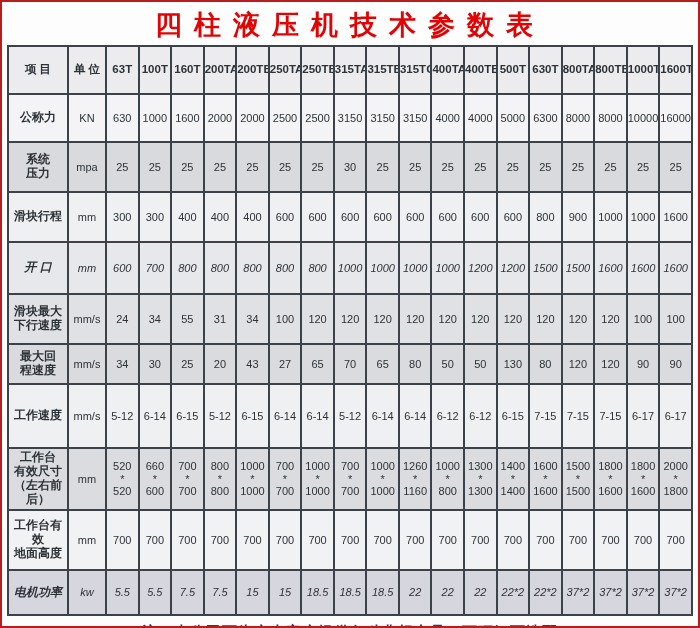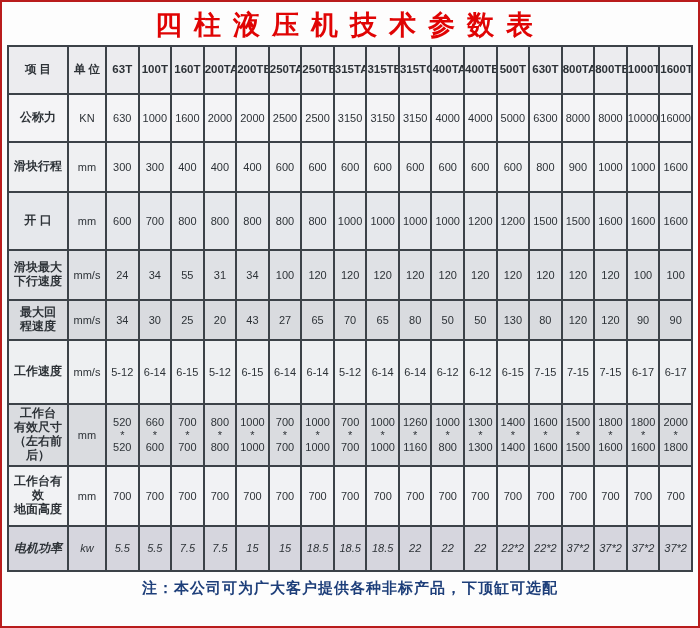--- a/index.html
+++ b/index.html
@@ -102,20 +102,43 @@
           <td>3150</td>
           <td>4000</td>
           <td>4000</td>
           <td>5000</td>
           <td>6300</td>
           <td>8000</td>
           <td>8000</td>
           <td>10000</td>
           <td>16000</td>
         </tr>
+        <tr style="height: 50px; background: rgb(217, 218, 222);">
+          <th class="rowlabel">系统
+压力</th>
+          <td class="unit">mpa</td>
+          <td>25</td>
+          <td>25</td>
+          <td>25</td>
+          <td>25</td>
+          <td>25</td>
+          <td>25</td>
+          <td>25</td>
+          <td>30</td>
+          <td>25</td>
+          <td>25</td>
+          <td>25</td>
+          <td>25</td>
+          <td>25</td>
+          <td>25</td>
+          <td>25</td>
+          <td>25</td>
+          <td>25</td>
+          <td>25</td>
+        </tr>
         <tr style="height: 50px; background: rgb(239, 240, 242);">
           <th class="rowlabel">滑块行程</th>
           <td class="unit">mm</td>
           <td>300</td>
           <td>300</td>
           <td>400</td>
           <td>400</td>
           <td>400</td>
           <td>600</td>
           <td>600</td>
@@ -124,21 +147,21 @@
           <td>600</td>
           <td>600</td>
           <td>600</td>
           <td>600</td>
           <td>800</td>
           <td>900</td>
           <td>1000</td>
           <td>1000</td>
           <td>1600</td>
         </tr>
-        <tr style="height: 58px; background: rgb(230, 232, 236);">
+        <tr style="height: 52px; background: rgb(230, 232, 236); font-style: italic;">
           <th class="rowlabel">开 口</th>
           <td class="unit">mm</td>
           <td>600</td>
           <td>700</td>
           <td>800</td>
           <td>800</td>
           <td>800</td>
           <td>800</td>
           <td>800</td>
           <td>1000</td>

